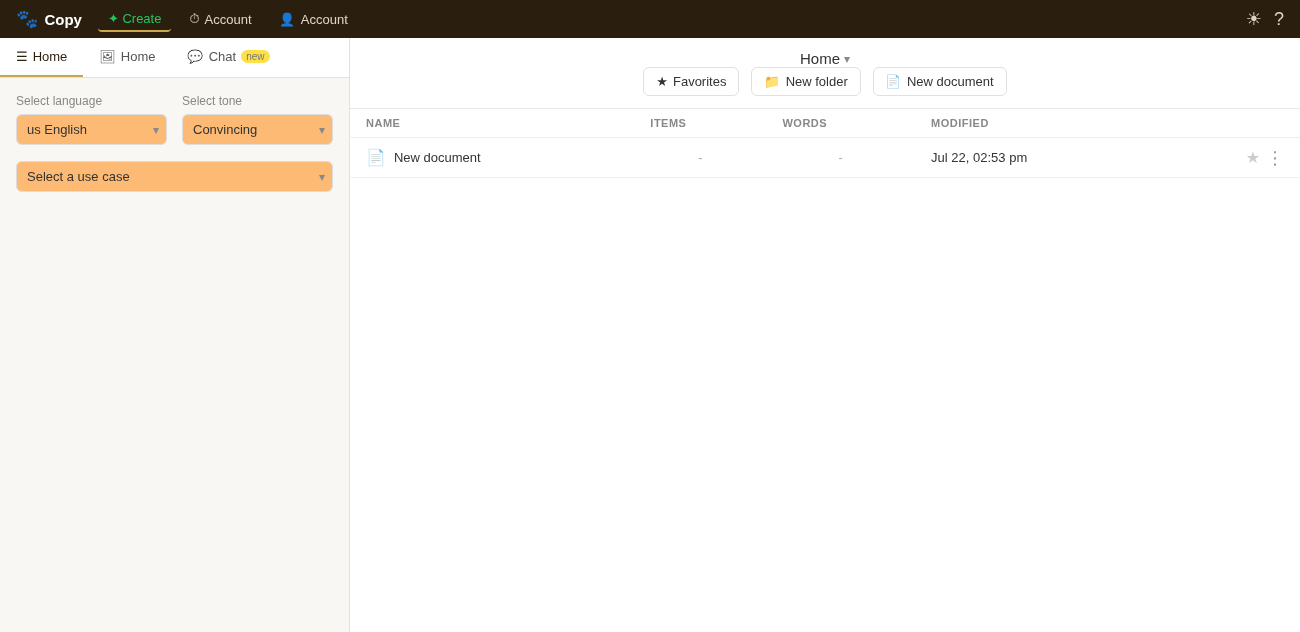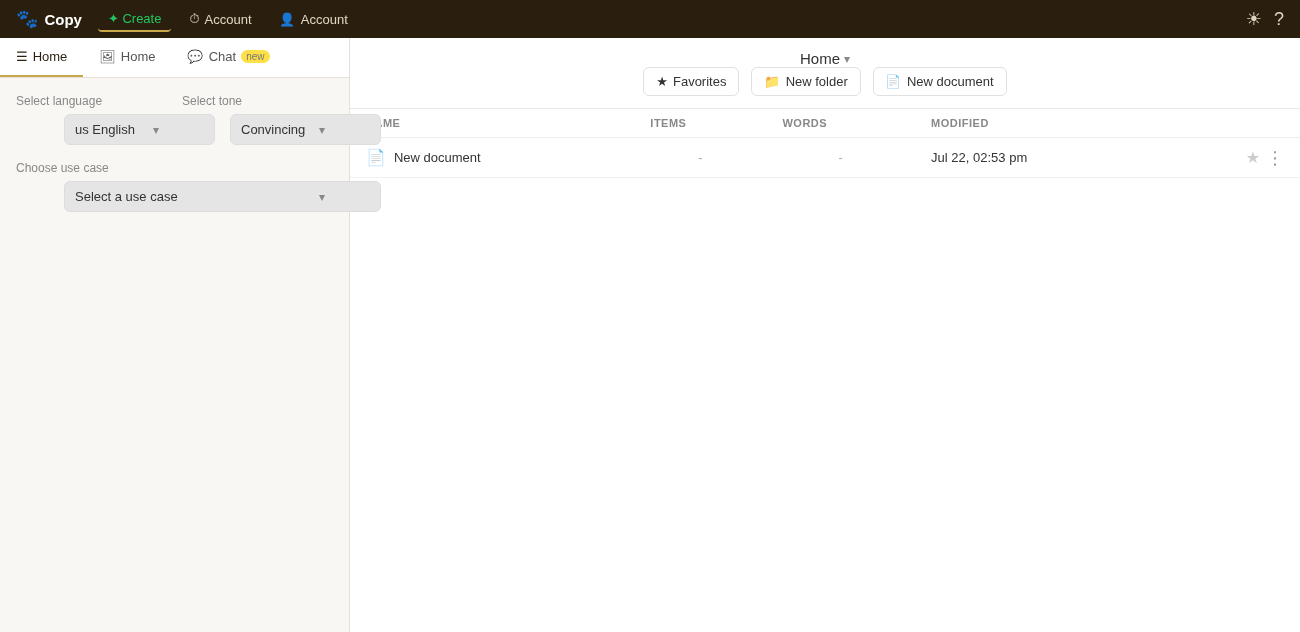--- a/index.html
+++ b/index.html
@@ -116,29 +116,28 @@
       font-size: 12px;
       color: #888;
       margin-bottom: 6px;
     }
     .select-wrapper {
       position: relative;
     }
     .select-wrapper select {
       width: 100%;
       appearance: none;
-      background: #e5e5e5;
+      background: #fdba74;
       border: 1px solid #ddd;
       border-radius: 6px;
       padding: 7px 28px 7px 10px;
       font-size: 13px;
       color: #333;
       cursor: pointer;
       outline: none;
-      margin-left: 48px;
     }
     .select-chevron {
       position: absolute;
       right: 8px;
       top: 50%;
       transform: translateY(-50%);
       pointer-events: none;
       color: #888;
       font-size: 12px;
     }
@@ -328,21 +327,20 @@
               <option>Casual</option>
               <option>Humorous</option>
               <option>Inspirational</option>
             </select>
             <span class="select-chevron">▾</span>
           </div>
         </div>
       </div>
 
       <div class="field-group-full">
-        <div class="field-label">Choose use case</div>
         <div class="select-wrapper">
           <select style="width:100%">
             <option value="" disabled="" selected="">Select a use case</option>
             <option>Blog</option>
             <option>Email</option>
             <option>Social Media</option>
             <option>Ad Copy</option>
             <option>Product Description</option>
           </select>
           <span class="select-chevron">▾</span>

